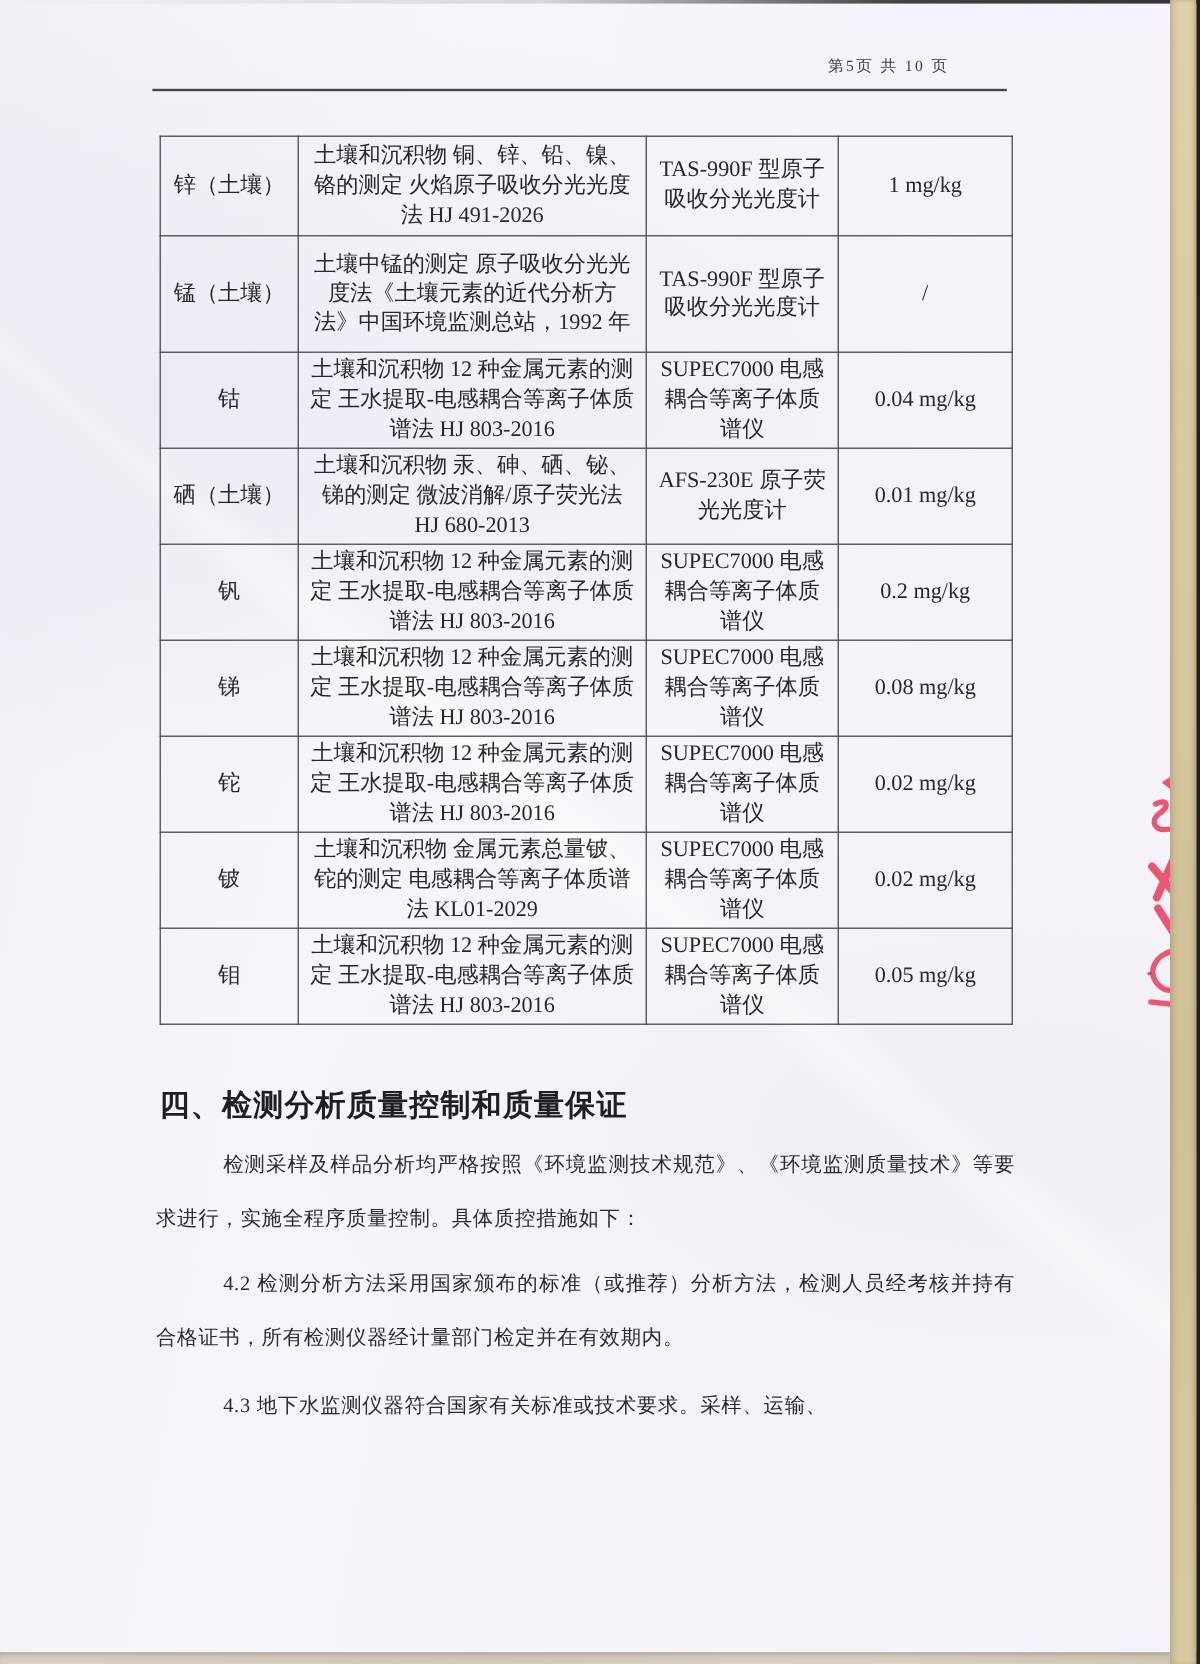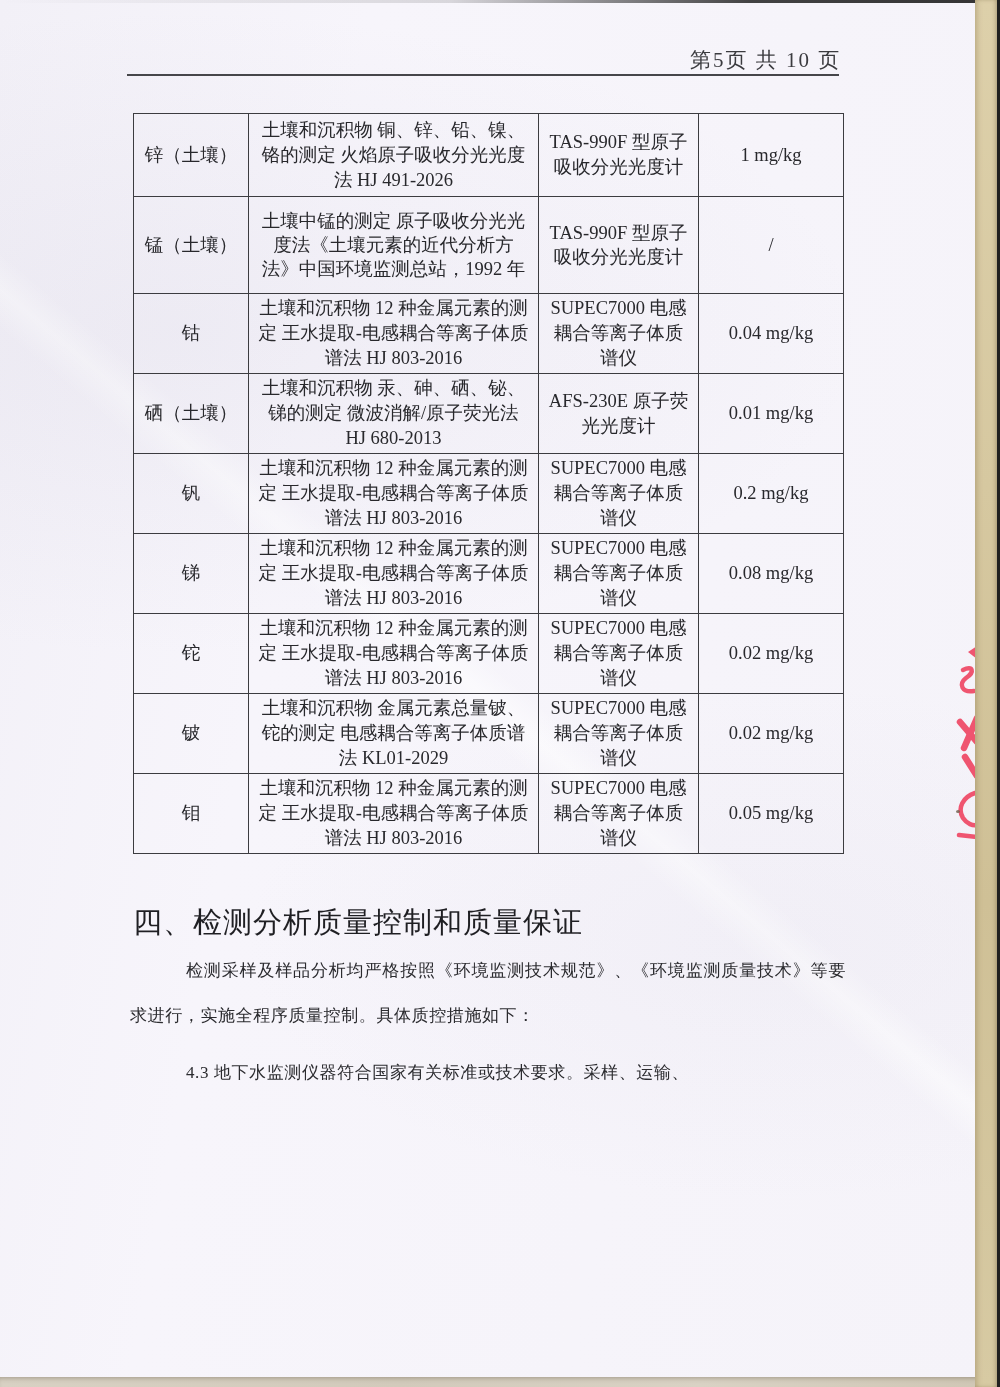--- a/index.html
+++ b/index.html
@@ -29,21 +29,21 @@
     background:linear-gradient(90deg,#d8d1c3 0%,#d2cabb 40%,#d9d2c4 70%,#cfc6b4 100%);
     box-shadow:inset 0 4px 5px -3px rgba(110,100,80,.5);
   }
   .edge-dark-top{
     position:absolute;top:0;left:0;width:100%;height:3px;z-index:5;
     background:linear-gradient(90deg, rgba(40,40,40,0) 0%, rgba(40,40,40,.15) 45%, rgba(35,35,35,.85) 75%, rgba(30,30,30,.9) 100%);
   }
   
   .page-number{
     position:absolute;top:46px;left:690px;
-    font-size:21px;color:#3b3b3f;letter-spacing:2px;
+    font-size:13px;color:#3b3b3f;letter-spacing:2px;
     z-index:2;
   }
   .header-rule{
     position:absolute;top:74px;left:127px;width:712px;height:2px;
     background:#46464a;z-index:2;
   }
   
   table.methods{
     position:absolute;left:133px;top:113px;width:710px;
     border-collapse:collapse;table-layout:fixed;z-index:2;
@@ -59,21 +59,21 @@
   tr.r3{height:78px;} tr.r4{height:78px;} tr.r5{height:79px;}
   tr.r6{height:77px;} tr.r7{height:78px;} tr.r8{height:78px;}
   tr.r9{height:58px;}
   tr.r1 td{line-height:24px;}
   
   .section{
     position:absolute;left:130px;top:905px;width:716px;z-index:2;
     color:#2b2b2f;
   }
   .section-heading{
-    font-size:29px;font-weight:normal;color:#1f1f23;
+    font-size:25px;font-weight:bold;color:#1f1f23;
     letter-spacing:1px;margin:0 0 0 3px;line-height:34px;
   }
   .para{
     margin:9px 0 0 0;
     font-size:17px;line-height:45px;letter-spacing:0.6px;
     text-align:justify;text-indent:56px;
   }
   .para.gap{margin-top:12px;}
   
   .red-marks{position:absolute;left:947px;top:645px;width:30px;height:210px;z-index:3;}
@@ -150,20 +150,21 @@
         <td>土壤和沉积物 12 种金属元素的测定 王水提取-电感耦合等离子体质谱法 HJ 803-2016</td>
         <td>SUPEC7000 电感耦合等离子体质谱仪</td>
         <td>0.05 mg/kg</td>
       </tr>
     </tbody>
   </table>
 
   <div class="section">
     <div class="section-heading">四、检测分析质量控制和质量保证</div>
     <p class="para">检测采样及样品分析均严格按照《环境监测技术规范》、《环境监测质量技术》等要求进行，实施全程序质量控制。具体质控措施如下：</p>
+    <p class="para">4.2 检测分析方法采用国家颁布的标准（或推荐）分析方法，检测人员经考核并持有合格证书，所有检测仪器经计量部门检定并在有效期内。</p>
     <p class="para gap">4.3 地下水监测仪器符合国家有关标准或技术要求。采样、运输、</p>
   </div>
 
   <svg class="red-marks" viewBox="0 0 30 210" xmlns="http://www.w3.org/2000/svg">
     <g fill="#ef5570">
       <path d="M21,7 L30,1 L30,14 Z"></path>
     </g>
     <g fill="none" stroke-linecap="round" stroke-linejoin="round" stroke="#ef5570">
       <path stroke-width="4.5" d="M16,25 C26,20 28,27 19,33 C11,39 15,48 27,46"></path>
       <path stroke-width="6.5" d="M13,77 L30,97"></path>

